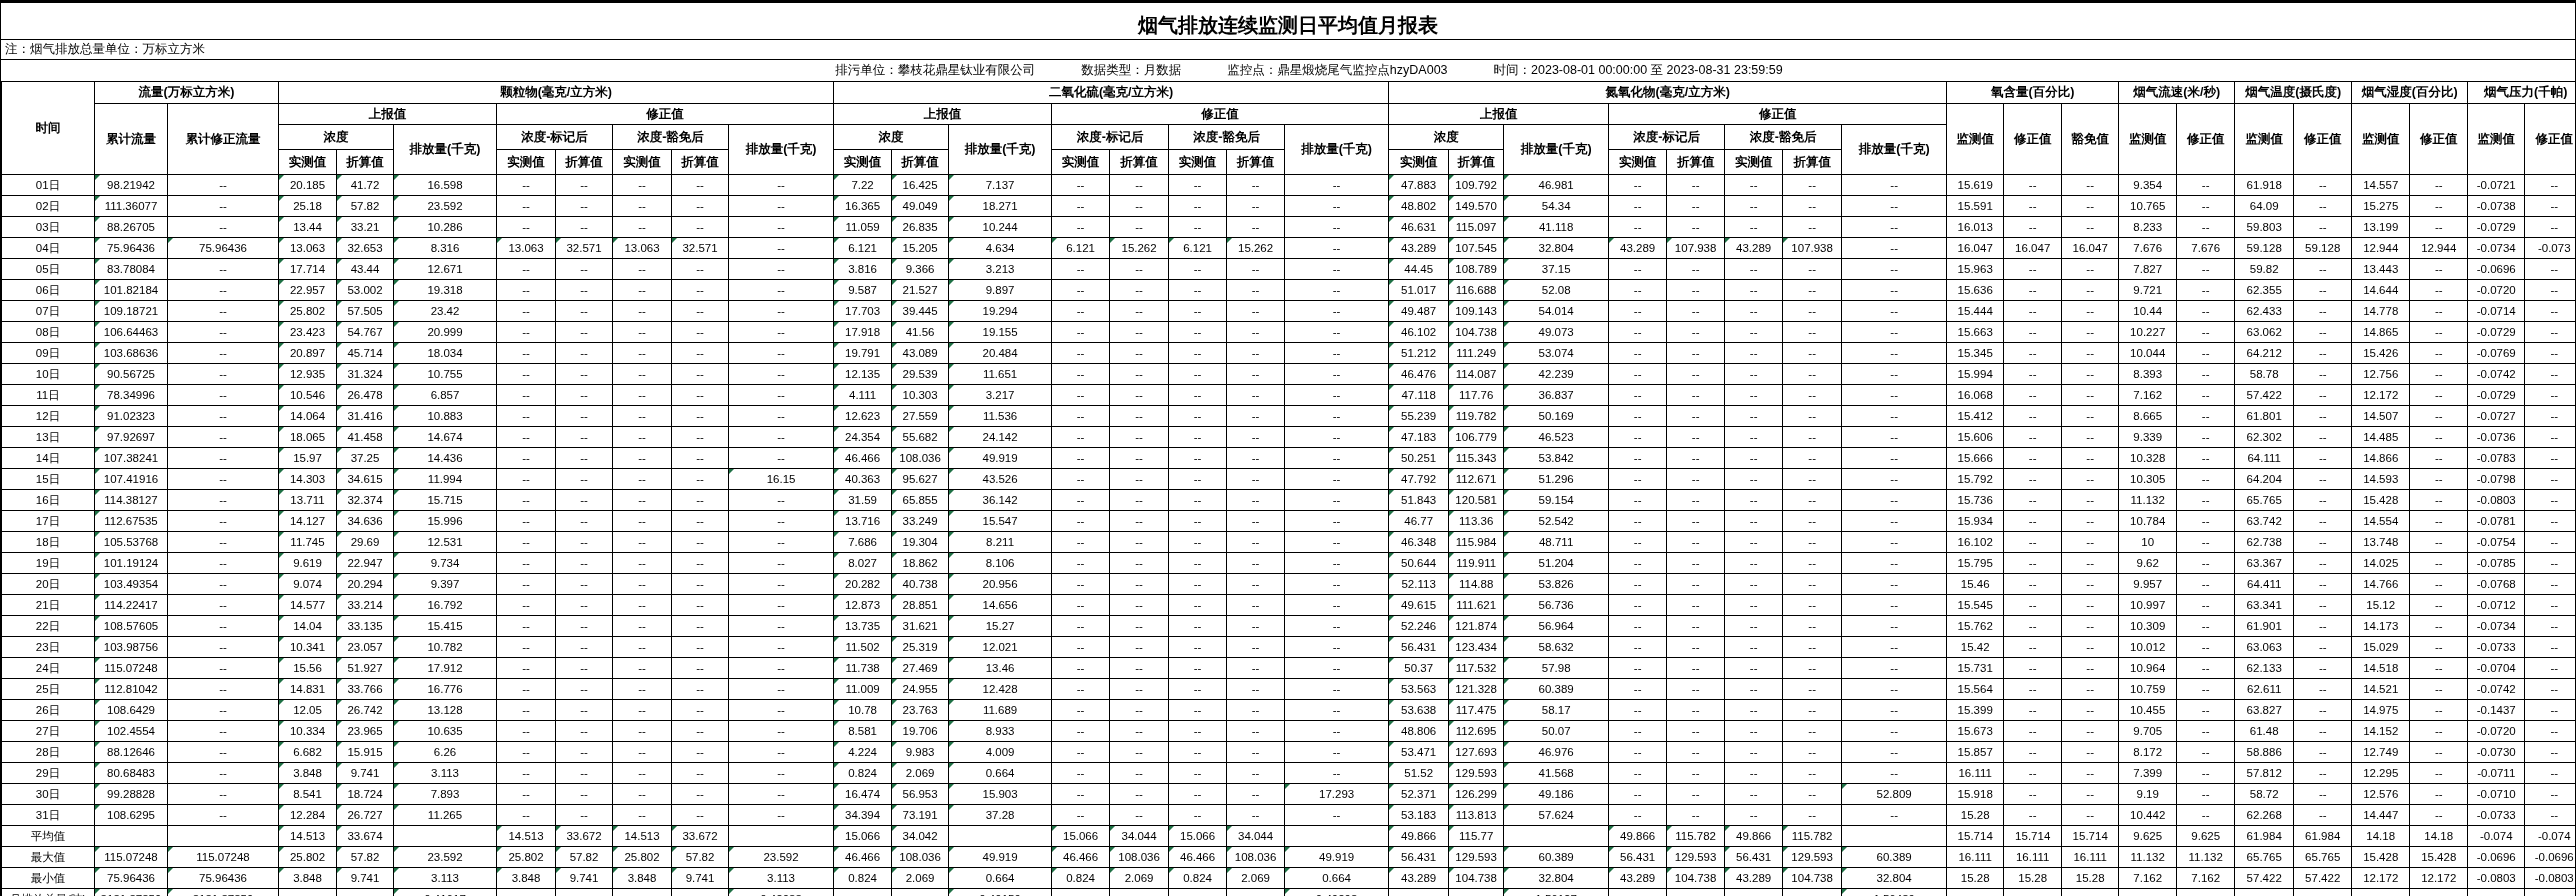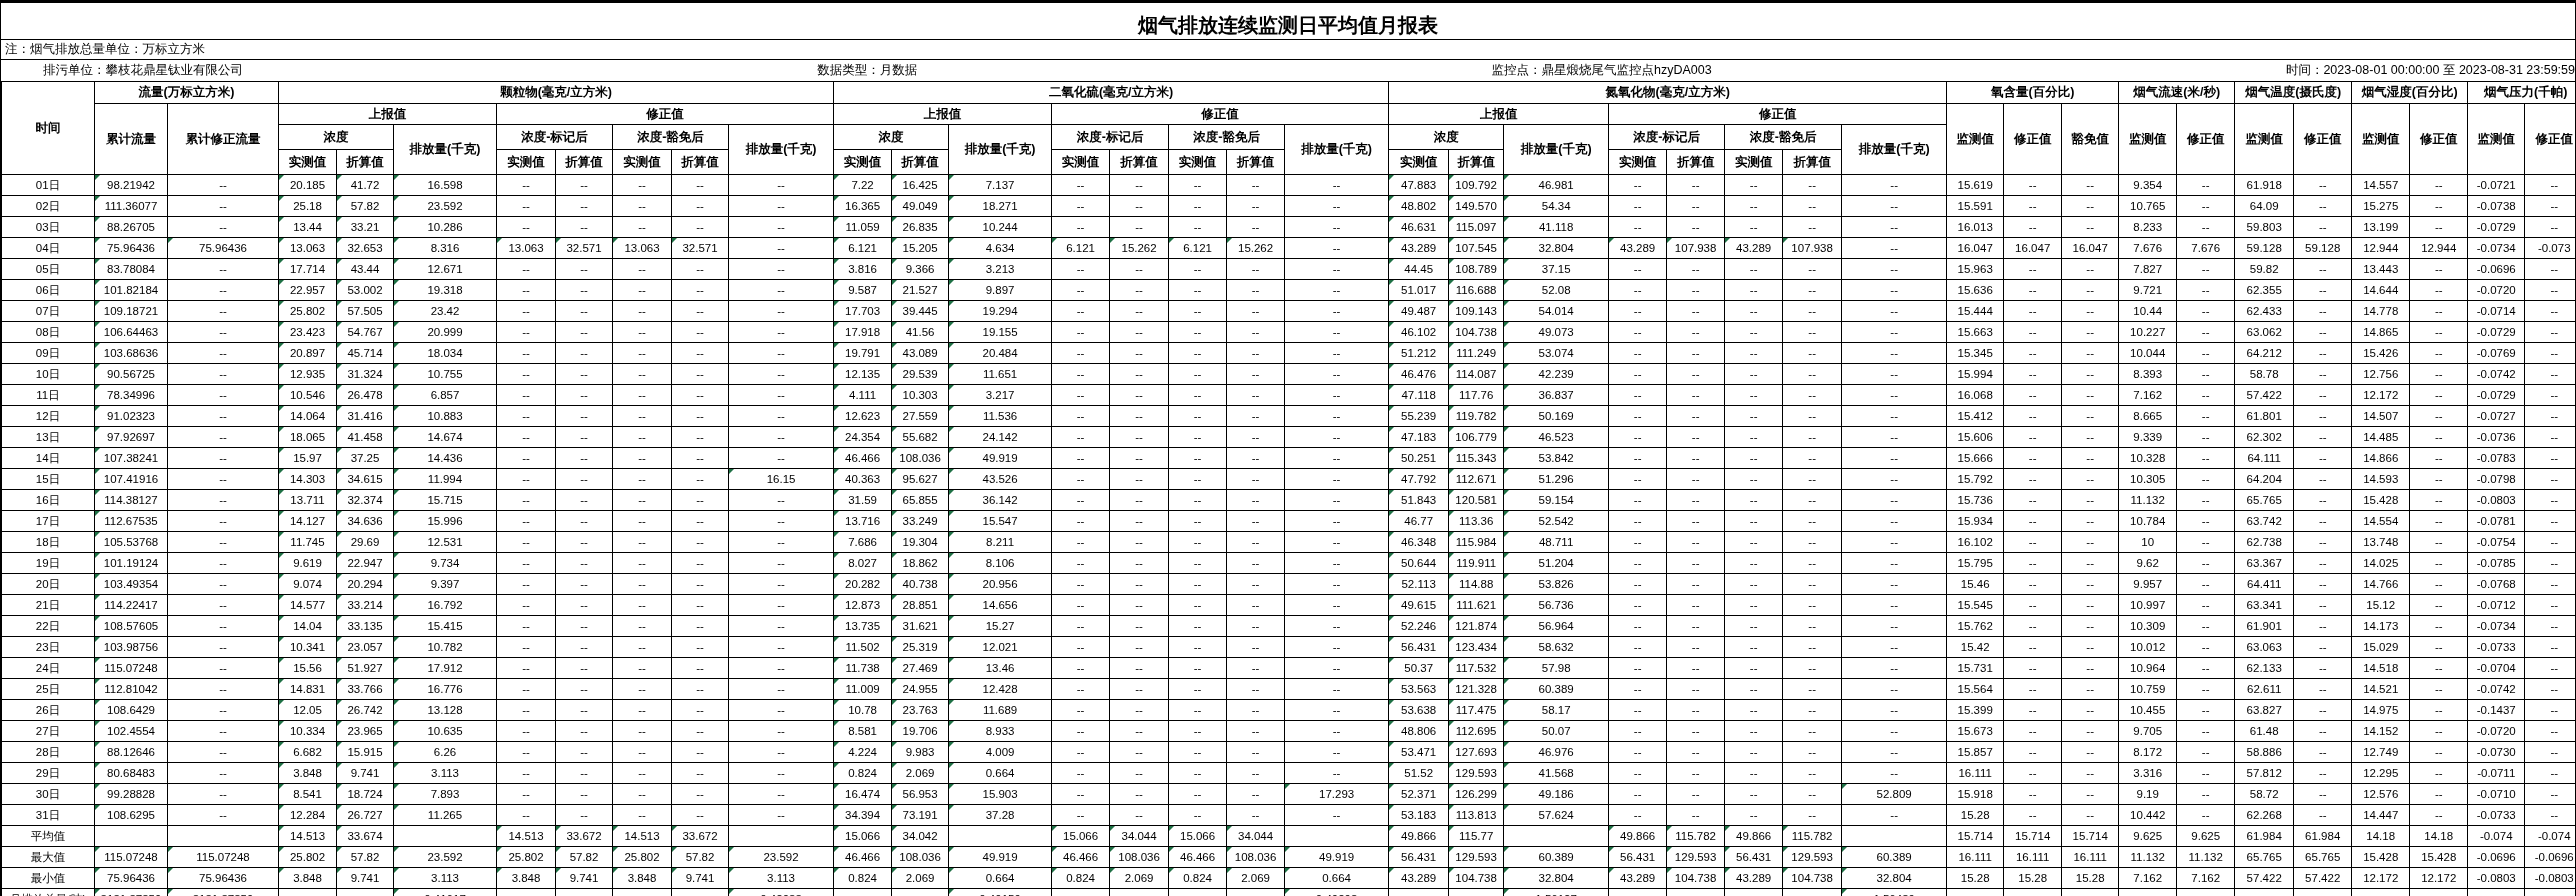--- a/index.html
+++ b/index.html
@@ -2,21 +2,21 @@
 <html><head>
 <meta charset="utf-8">
 <style>
   html,body{margin:0;padding:0;background:#fff;}
   body{font-family:"Liberation Sans","DejaVu Sans",sans-serif;color:#000;}
   .page{width:2576px;height:897px;box-sizing:border-box;border-top:3px solid #000;
         border-left:1px solid #000;border-right:1px solid #000;overflow:hidden;background:#fff;}
   .title{height:28px;line-height:28px;text-align:center;font-size:20px;font-weight:bold;
          border-bottom:1px solid #000;margin-top:8px;}
   .note{height:19px;line-height:19px;font-size:12.5px;padding-left:4px;border-bottom:1px solid #000;}
-  .info{height:21px;display:flex;justify-content:space-between;align-items:center;gap:46px;
+  .info{height:21px;display:flex;justify-content:center;align-items:center;gap:46px;
         font-size:12.5px;white-space:nowrap;margin-left:42px;}
   table{width:2576px;table-layout:fixed;border-collapse:collapse;}
   th,td{border:1px solid #000;text-align:center;vertical-align:middle;padding:0 1px;
         overflow:hidden;white-space:nowrap;box-sizing:border-box;}
   thead th{font-weight:bold;font-size:12.5px;padding:0;}
   thead tr.hr-a{height:22px;}
   thead tr.hr-b{height:21px;}
   thead tr.hr-c{height:25px;}
   thead tr.hr-d{height:25px;}
   tbody tr{height:21px;}
@@ -1295,21 +1295,21 @@
           <td class="tri">129.593</td>
           <td class="tri">41.568</td>
           <td>--</td>
           <td>--</td>
           <td>--</td>
           <td>--</td>
           <td>--</td>
           <td>16.111</td>
           <td>--</td>
           <td>--</td>
-          <td>3.316</td>
+          <td>7.399</td>
           <td>--</td>
           <td>57.812</td>
           <td>--</td>
           <td>12.295</td>
           <td>--</td>
           <td>-0.0711</td>
           <td>--</td>
         </tr>
         <tr>
           <td>30日</td>

